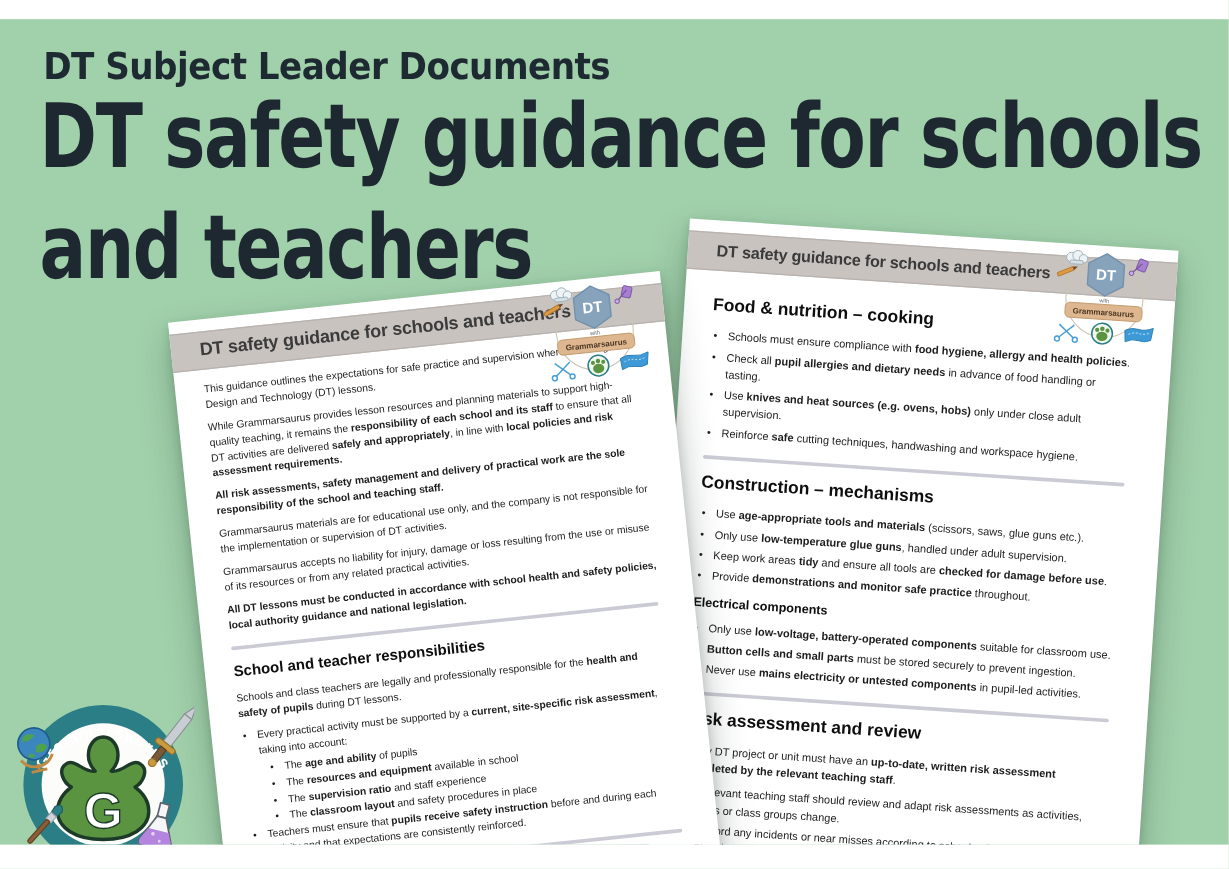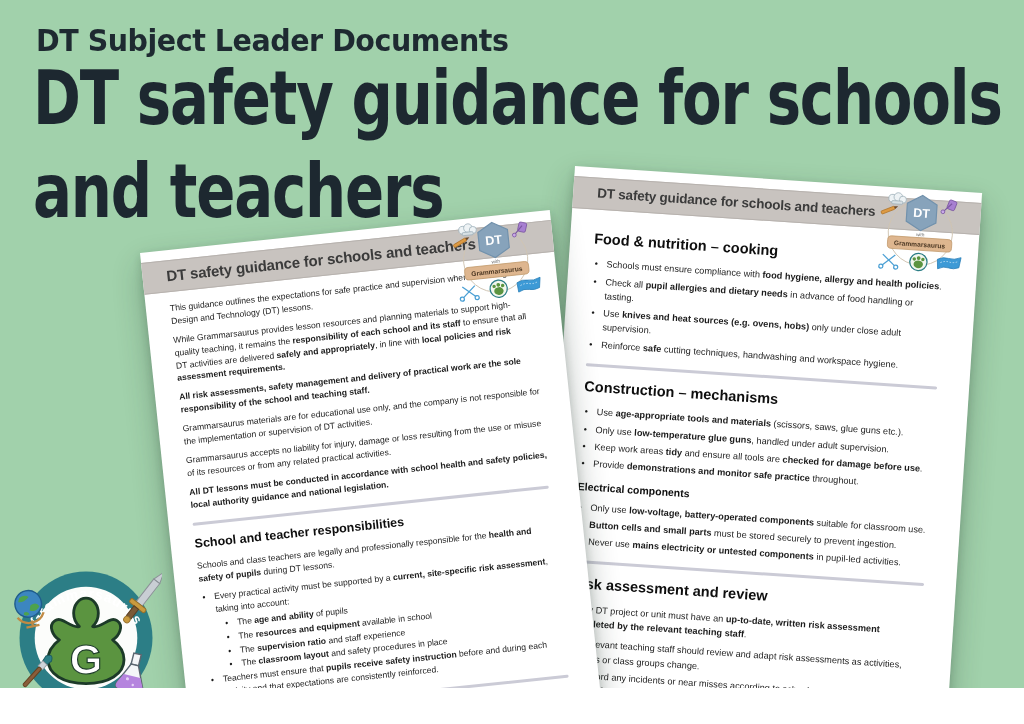--- a/index.html
+++ b/index.html
@@ -1,17 +1,17 @@
 <!DOCTYPE html>
 <html><head>
 <meta charset="utf-8">
 <style>
   html,body{margin:0;padding:0;}
   body{font-family:"Liberation Sans", sans-serif;}
-  .stage{position:relative;width:1024px;height:688px;overflow:hidden;background:#a1d1ab;}
+  .stage{position:relative;width:1024px;height:688px;overflow:hidden;background:#a1d1ab;margin-top:16px;}
 
   
   .eyebrow{position:absolute;left:36px;top:22px;font-size:31px;font-weight:bold;
            color:#1e2a31;transform:scaleX(.92);transform-origin:left top;
            font-family:"DejaVu Sans", sans-serif;letter-spacing:-.5px;}
   .title{position:absolute;left:33px;top:52px;margin:0;font-size:74px;line-height:1.26;
          font-weight:bold;color:#1d2830;transform:scaleX(.78);transform-origin:left top;
          font-family:"DejaVu Sans", sans-serif;letter-spacing:-1.5px;white-space:nowrap;}
 
   

